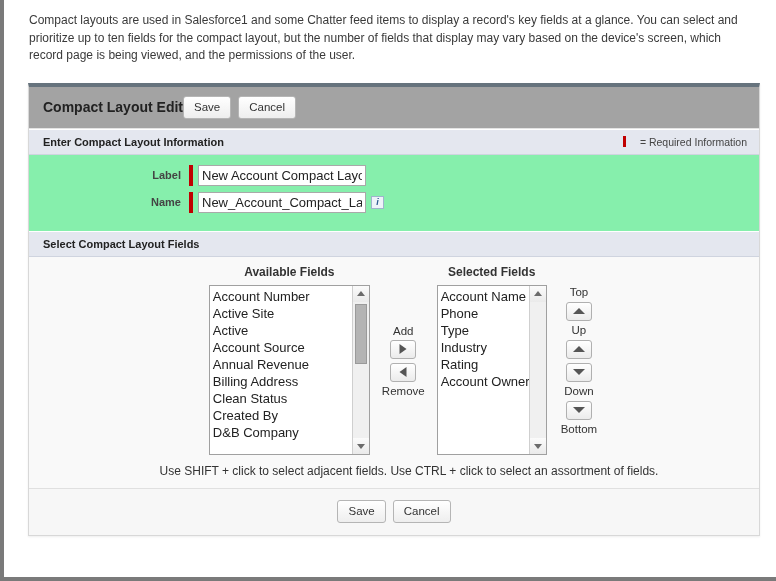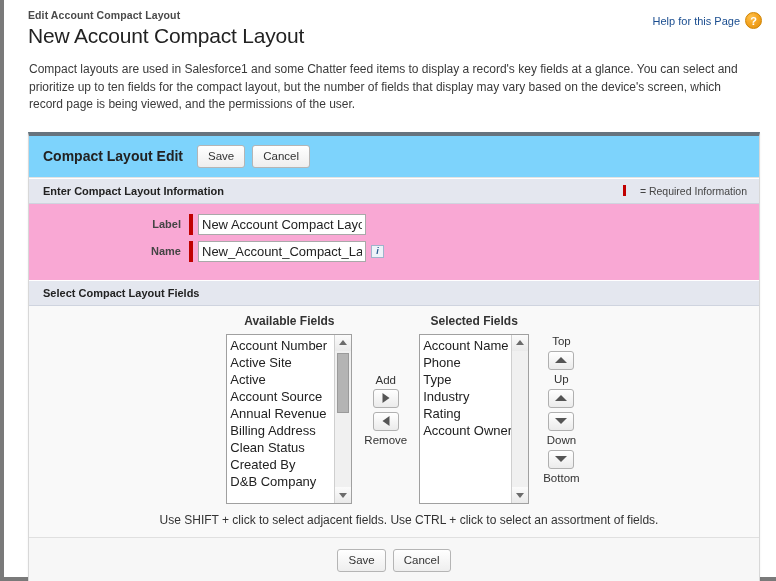--- a/index.html
+++ b/index.html
@@ -92,23 +92,22 @@
   .panel {
     margin: 18px 16px 0 20px;
     border: 1px solid #d8d8d8;
     border-top: 4px solid #66737d;
     background: #f7f7f7;
     box-shadow: 0 1px 2px rgba(0,0,0,.07);
   }
   .panel-titlebar {
     display: flex;
     align-items: center;
-    gap: 14px;
     padding: 9px 12px 9px 14px;
-    background: #7dd3fc;
+    background: #a3a3a3;
     border-bottom: 1px solid #e3e3e3;
   }
   .panel-title {
     font-size: 14px;
     font-weight: bold;
     color: #222222;
   }
   .btn-row { display: flex; gap: 7px; }
   .btn {
     font-family: "Liberation Sans", sans-serif;
@@ -146,21 +145,21 @@
   }
   .req-mark {
     display: inline-block;
     width: 3px;
     height: 11px;
     background: #c00000;
   }
 
   
   .form-body {
-    background: #f9a8d4;
+    background: #86efac;
     padding: 10px 0 12px 0;
   }
   .form-row {
     display: flex;
     align-items: center;
     margin: 0 0 6px 0;
   }
   .form-label {
     width: 160px;
     text-align: right;
@@ -219,21 +218,21 @@
     padding-left: 18px;
   }
   .col { display: flex; flex-direction: column; align-items: center; }
   .col-heading {
     font-size: 12px;
     font-weight: bold;
     color: #333333;
     margin-bottom: 6px;
   }
   .listbox {
-    width: 126px;
+    width: 161px;
     height: 170px;
     background: #ffffff;
     border: 1px solid #a0a0a0;
     box-sizing: border-box;
     position: relative;
     overflow: hidden;
     cursor: default;
   }
   .listbox.narrow { width: 110px; }
   .list-items {
@@ -352,28 +351,20 @@
     justify-content: center;
     gap: 7px;
   }
 </style>
 </head>
 <body>
 
 <div class="page-frame">
 <div class="page-inner">
 
-  <div class="header">
-    <div class="breadcrumb">Edit Account Compact Layout</div>
-    <div class="page-title">New Account Compact Layout</div>
-    <div class="help-link-wrap">
-      <a class="help-link">Help for this Page</a>
-      <span class="help-icon">?</span>
-    </div>
-  </div>
 
   <p class="intro">Compact layouts are used in Salesforce1 and some Chatter feed items to display a record's key fields at a glance. You can select and prioritize up to ten fields for the compact layout, but the number of fields that display may vary based on the device's screen, which record page is being viewed, and the permissions of the user.</p>
 
   <div class="panel">
 
     <div class="panel-titlebar">
       <span class="panel-title">Compact Layout Edit</span>
       <span class="btn-row">
         <button class="btn">Save</button>
         <button class="btn">Cancel</button>

